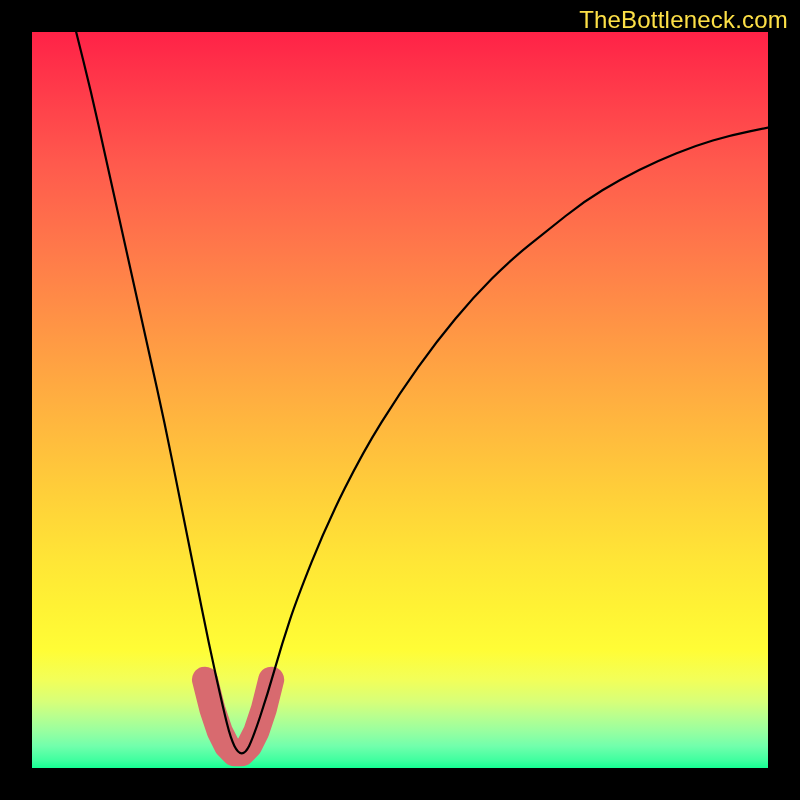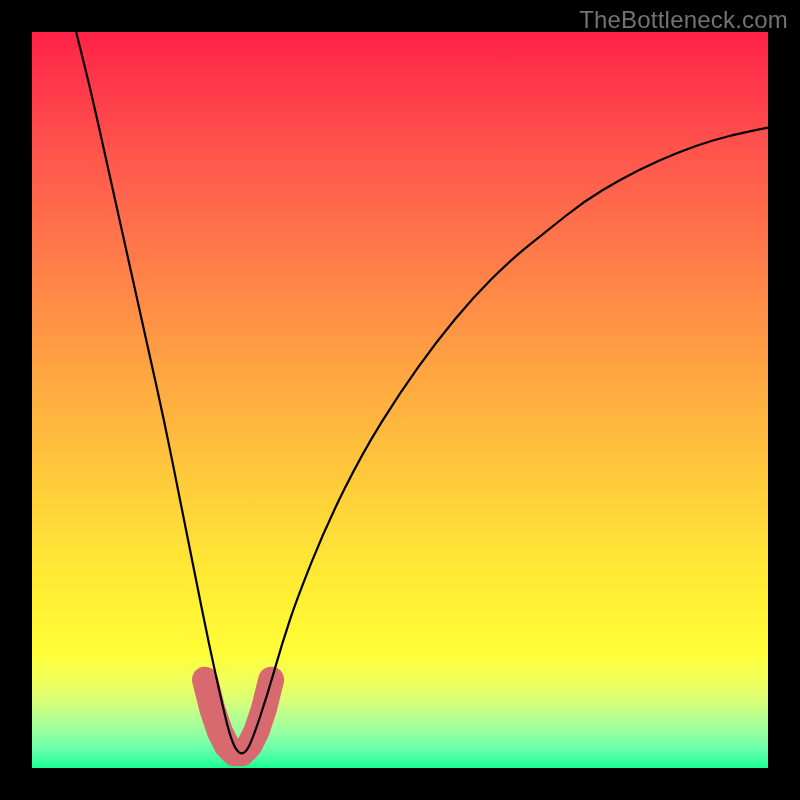--- a/index.html
+++ b/index.html
@@ -43,21 +43,21 @@
       #3eff9f 99%,
       #15ff93 100%);
   }
   .watermark {
     position: absolute;
     top: 6px;
     right: 12px;
     font-family: Arial, Helvetica, sans-serif;
     font-size: 24px;
     font-weight: 500;
-    color: #737373;
+    color: #fde047;
     letter-spacing: 0.2px;
     user-select: none;
   }
   svg.curve {
     position: absolute;
     top: 0;
     left: 0;
     width: 736px;
     height: 736px;
   }

